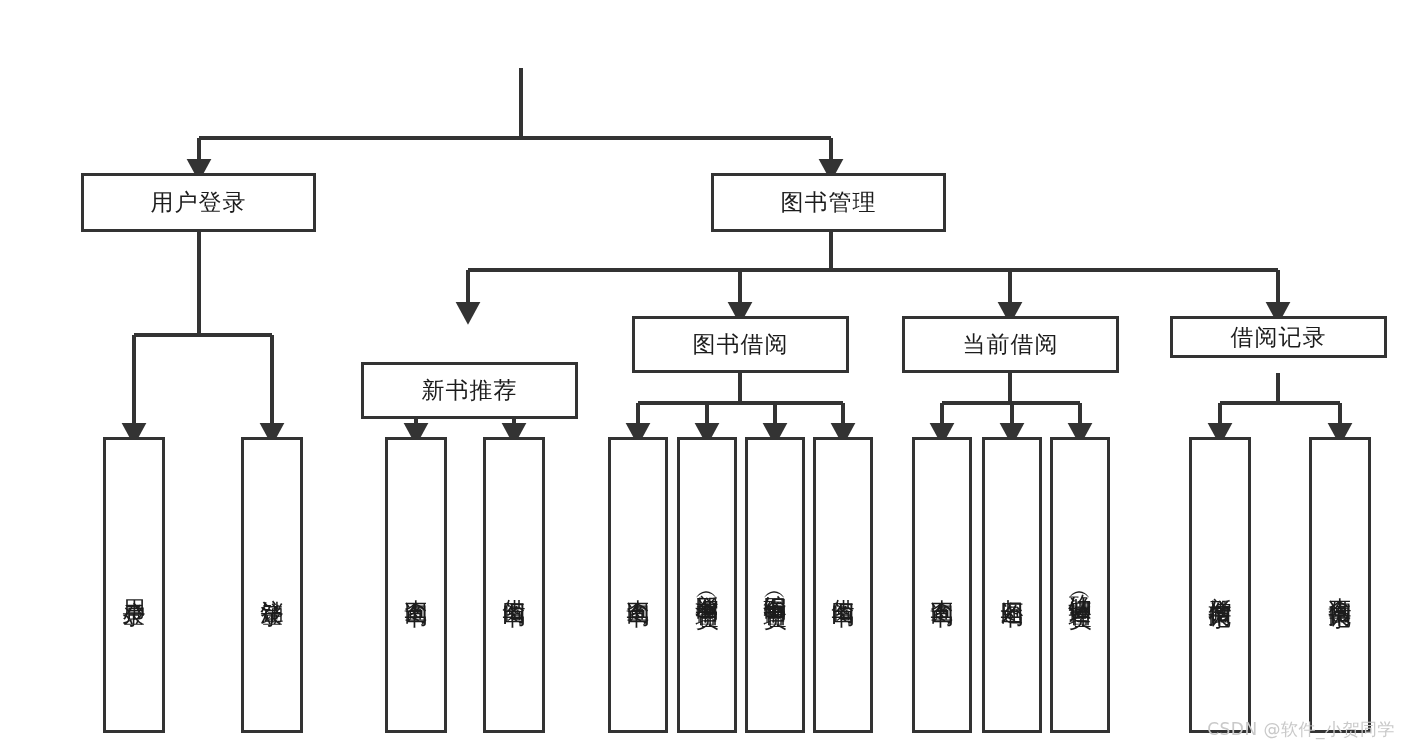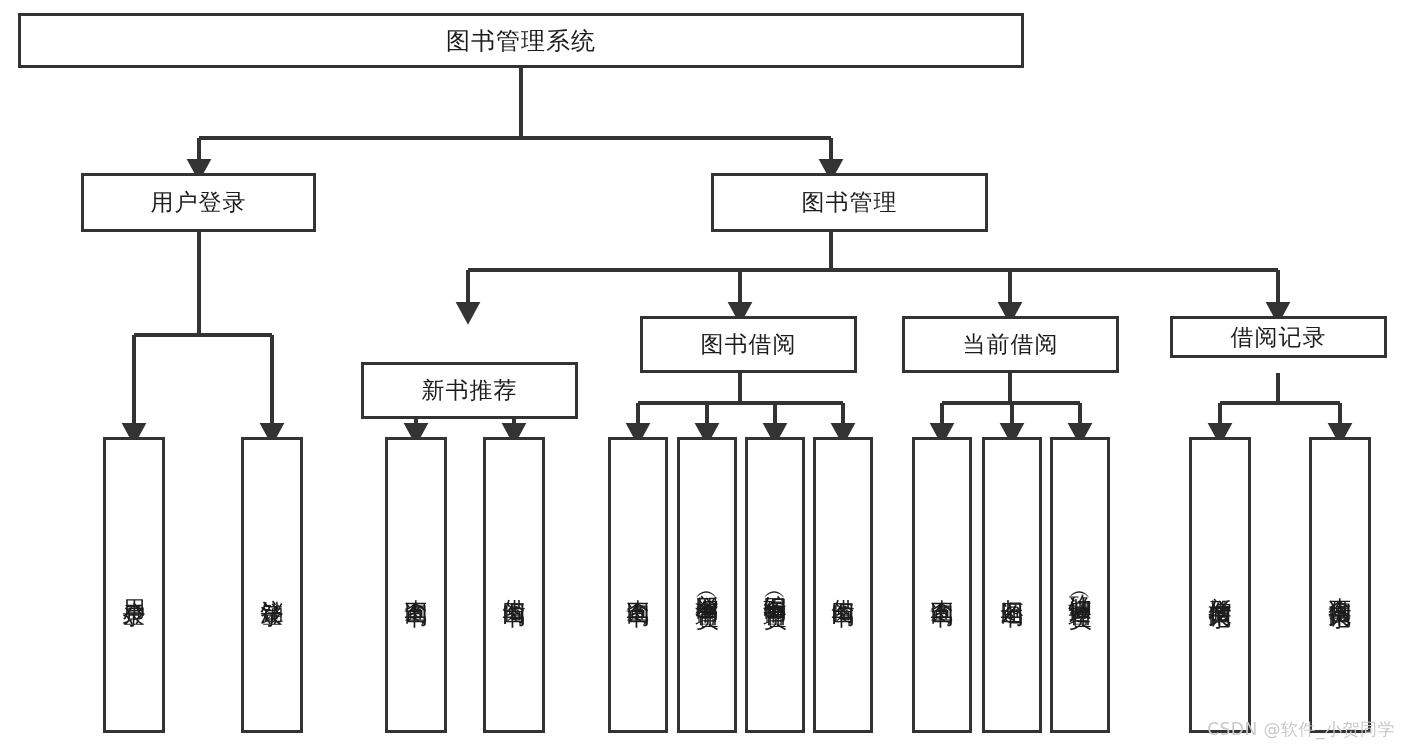--- a/index.html
+++ b/index.html
@@ -116,37 +116,34 @@
       <path d="M1012,403 L1012,433" marker-end="url(#arrow)"></path>
       <path d="M1080,403 L1080,433" marker-end="url(#arrow)"></path>
 
       <path d="M1278,373 L1278,403"></path>
       <path d="M1220,403 L1340,403"></path>
       <path d="M1220,403 L1220,433" marker-end="url(#arrow)"></path>
       <path d="M1340,403 L1340,433" marker-end="url(#arrow)"></path>
     </g>
   </svg>
 
-  <div class="node root" style="left: 18px; top: 13px; width: 1006px; height: 55px;">
-    <span class="label">图书管理系统</span>
-  </div>
 
   <div class="node" style="left: 81px; top: 173px; width: 235px; height: 59px;">
     <span class="label">用户登录</span>
   </div>
 
-  <div class="node" style="left: 711px; top: 173px; width: 277px; height: 59px;">
+  <div class="node" style="left: 711px; top: 173px; width: 235px; height: 59px;">
     <span class="label">图书管理</span>
   </div>
 
   <div class="node" style="left: 361px; top: 316px; width: 217px; height: 57px; margin-top: 46px;">
     <span class="label">新书推荐</span>
   </div>
 
-  <div class="node" style="left: 632px; top: 316px; width: 217px; height: 57px; margin-left: 8px;">
+  <div class="node" style="left: 632px; top: 316px; width: 217px; height: 57px;">
     <span class="label">图书借阅</span>
   </div>
 
   <div class="node" style="left: 902px; top: 316px; width: 217px; height: 57px; justify-content: center;">
     <span class="label">当前借阅</span>
   </div>
 
   <div class="node" style="left: 1170px; top: 316px; width: 217px; height: 42px;">
     <span class="label">借阅记录</span>
   </div>

